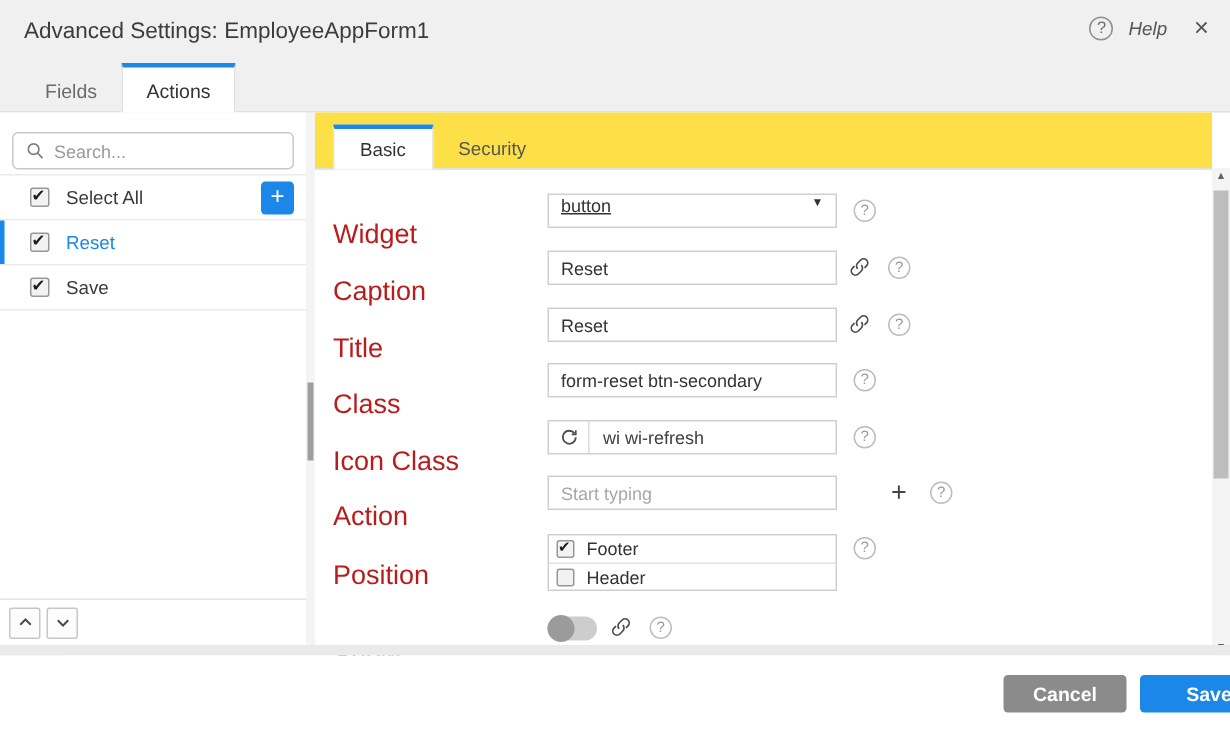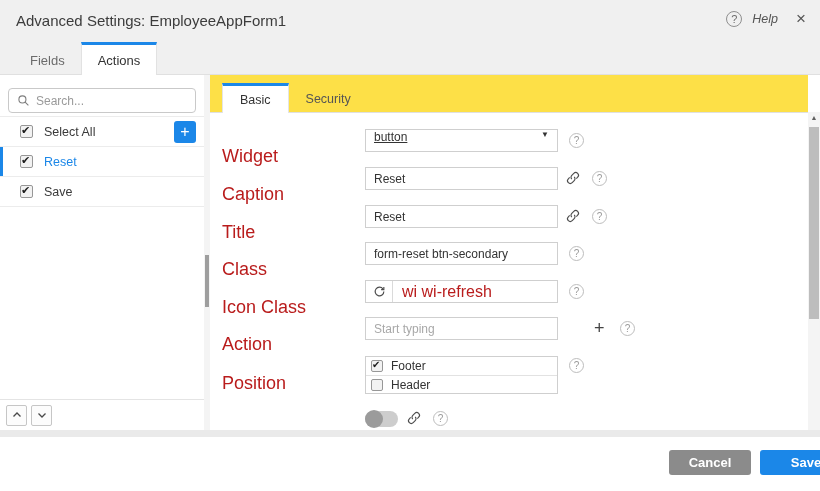--- a/index.html
+++ b/index.html
@@ -63,21 +63,21 @@
   .fctl { position:absolute; left:155px; top:0; }
   .tbox { width:193px; height:23px; border:1px solid #cfcfcf; background:#fff; font-size:12px; color:#333;
           padding:0 8px; font-family:"Liberation Sans",sans-serif; outline:none; }
   .tbox::placeholder { color:#a8a8a8; }
   .selbox { width:193px; height:23px; border:1px solid #cfcfcf; background:#fff; display:flex;
             align-items:flex-start; padding:0 8px; font-size:12px; color:#333; cursor:pointer; position:relative;text-decoration:underline; }
   .selbox .arrow { position:absolute; right:8px; font-size:8px; color:#333; }
   .iconbox { width:193px; height:23px; border:1px solid #cfcfcf; background:#fff; display:flex; align-items:center; }
   .iconbox .iseg { width:27px; height:100%; border-right:1px solid #dadada; display:flex; align-items:center;
                    justify-content:center; flex:none; }
-  .iconbox .ival { font-size:16px; color:#b91c1c; padding-left:9px; }
+  .iconbox .ival { font-size:12px; color:#404040; padding-left:9px; }
   .poslist { width:193px; border:1px solid #cfcfcf; background:#fff; }
   .posrow { height:18px; display:flex; align-items:center; gap:8px; padding-left:5px; font-size:12px; color:#333; }
   .posrow + .posrow { border-top:1px solid #e2e2e2; }
   .pcb { width:12px; height:12px; }
   .pcb.checked::after { font-size:10px; top:-2px; }
   .helpi { position:absolute; width:15px; height:15px; border:1px solid #bdbdbd; border-radius:50%;
            color:#9a9a9a; font-size:10px; line-height:13px; text-align:center; }
   .linki { position:absolute; width:16px; height:16px; cursor:pointer; }
   .plusi { position:absolute; font-size:18px; color:#444; line-height:16px; cursor:pointer; }
   .toggle { position:absolute; width:33px; height:16px; border-radius:8px; background:#cdcdcd; cursor:pointer; }

